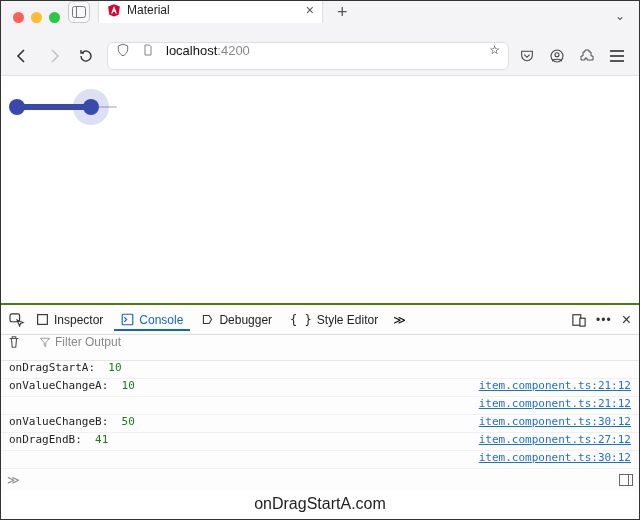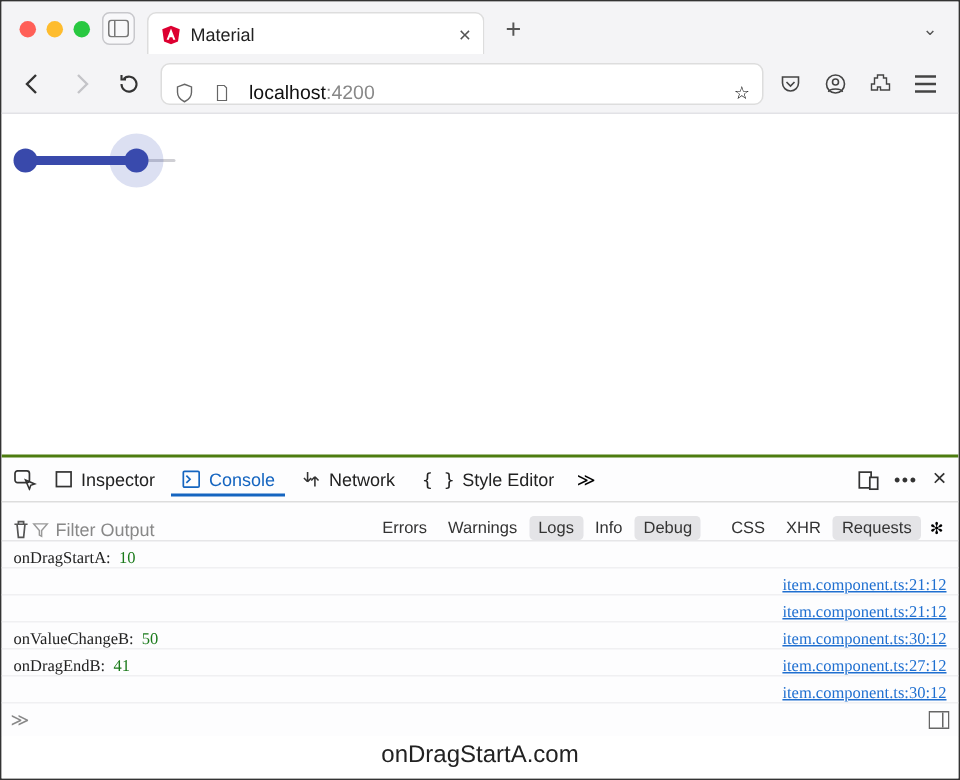--- a/index.html
+++ b/index.html
@@ -1,64 +1,64 @@
 <!DOCTYPE html>
 <html><head>
 <meta charset="utf-8">
 <style>
   * { box-sizing: border-box; margin: 0; padding: 0; }
   html, body { width: 640px; height: 520px; font-family: -apple-system, Helvetica, Arial, sans-serif; font-size: 12px; }
   body { border: 1px solid #333; background: #fff; display: flex; flex-direction: column; }
 
   .chrome-top { background: #f4f4f6; border-bottom: 1px solid #e2e2e6; }
-  .tabbar { display: flex; align-items: center; height: 36px; padding: 14px 8px; gap: 8px; }
+  .tabbar { display: flex; align-items: flex-end; height: 36px; padding: 14px 8px; gap: 8px; }
   .traffic { display: flex; gap: 7px; padding-left: 4px; }
   .dot { width: 11px; height: 11px; border-radius: 50%; }
   .side-btn { width: 22px; height: 22px; display:flex; align-items:center; justify-content:center; border:1px solid #c8c8cc; border-radius:5px; color:#666; background:#f8f8fa;}
   .tab { display:flex; align-items:center; gap:6px; background:#fff; border:1px solid #ddd; border-bottom:none; border-radius:6px 6px 0 0; padding:4px 8px; height:28px; width:225px; margin-top:6px;}
   .tab .favicon { width:14px; height:14px; }
   .tab-title { flex:1; font-size:12px; color:#222; }
   .tab-close { color:#555; font-size:14px; }
   .tab-plus { color:#555; font-size:18px; padding:0 6px; }
   .tab-expand { margin-left:auto; color:#555; padding:0 6px; }
 
   .addrbar { display:flex; align-items:center; gap:10px; height:38px; padding:0 10px; }
   .nav-btn { width:22px; height:22px; display:flex; align-items:center; justify-content:center; color:#444; }
   .nav-btn.disabled { color:#bfbfc4; }
-  .url-box { flex:1; display:flex; align-items:flex-end; gap:12px; background:#fff; border:1px solid #ddd; border-radius:6px; height:28px; padding:0 8px; }
+  .url-box { flex:1; display:flex; align-items:flex-start; gap:12px; background:#fff; border:1px solid #ddd; border-radius:6px; height:28px; padding:0 8px; }
   .url-text { font-size:13px; color:#888; }
   .url-text .host { color:#111; }
   .toolbar-right { display:flex; align-items:center; gap:10px; color:#444; }
   .toolbar-right .ico { width:20px; text-align:center; }
 
   .page { flex: 0 0 auto; background:#fff; padding:6px 10px 0 2px; }
   .slider-wrap { position:relative; width:120px; height:40px; margin-top:6px; }
   .slider-track { position:absolute; left:12px; right:6px; top:18px; height:2px; background:#cfcfd4; border-radius:2px; }
   .slider-fill { position:absolute; left:12px; top:16px; height:6px; background:#3949ab; border-radius:4px; }
   .thumb { position:absolute; width:16px; height:16px; background:#3949ab; border-radius:50%; top:11px; }
   .thumb.halo::before { content:''; position:absolute; left:-10px; top:-10px; width:36px; height:36px; background:rgba(63,81,181,.18); border-radius:50%; }
 
   .gap { flex:1; background:#fff; }
 
   .devtools { border-top:2px solid #4d7c0f; background:#fdfdfe; display:flex; flex-direction:column; }
   .dt-tabs { display:flex; align-items:center; height:30px; padding:0 8px; gap:4px; border-bottom:1px solid #ddd; }
   .dt-tab { display:flex; align-items:center; gap:5px; padding:4px 7px; color:#222; font-size:12px; }
   .dt-tab.active { color:#1565c0; border-bottom:2px solid #1565c0; padding-bottom:2px; }
   .dt-right { margin-left:auto; display:flex; align-items:center; gap:10px; color:#333; }
 
-  .dt-filter { display:flex; align-items:flex-end; height:26px; border-bottom:1px solid #e6e6e8; padding:0 6px; gap:0; }
+  .dt-filter { display:flex; align-items:flex-start; height:26px; border-bottom:1px solid #e6e6e8; padding:0 6px; gap:18px; }
   .filter-input { flex:0 0 auto; width:180px; display:flex; align-items:center; gap:4px; color:#888; }
   .pill-row { margin-left:auto; display:flex; align-items:center; gap:2px; font-size:11px; }
   .pill { padding:2px 6px; border-radius:3px; color:#333; }
   .pill.dark { background:#e4e4e7; }
   .pill-gap { width:10px; }
   .gear { padding:0 4px; }
 
   .console-body { font-family: Menlo, Consolas, monospace; font-size:11px; }
-  .row { display:flex; align-items:flex-end; height:18px; border-bottom:1px solid #f0f0f2; padding:0 8px;font-family:Liberation Serif, serif; }
+  .row { display:flex; align-items:flex-start; height:18px; border-bottom:1px solid #f0f0f2; padding:0 8px; }
   .msg { color:#222; }
   .msg .num { color:#1a7a1a; }
   .src { margin-left:auto; color:#1f6fd0; text-decoration:underline; }
   .prompt-row { display:flex; align-items:center; height:22px; padding:0 6px; color:#888; }
   .prompt-row .right-ico { margin-left:auto; }
 
   .footer { text-align:center; font-size:16px; color:#222; padding:4px 0 6px; background:#fff; }
 
   svg { display:block; }
 </style>
@@ -174,23 +174,23 @@
       </div>
     <div class="dt-tab active">
         <svg width="13" height="13" viewBox="0 0 16 16">
           <rect x="1.5" y="1.5" width="13" height="13" rx="1" fill="none" stroke="#1565c0" stroke-width="1.4"></rect>
           <path d="M4 5l3 3-3 3" fill="none" stroke="#1565c0" stroke-width="1.4"></path>
         </svg>
         <span>Console</span>
       </div>
     <div class="dt-tab">
         <svg width="13" height="13" viewBox="0 0 16 16">
-          <path d="M5 2v8m0 0l-3-3m3 3l3-3M11 14V6m0 0l-3 3m3-3l3 3" fill="none" stroke="#333" stroke-width="1.3"></path>
-        </svg>
-        <span>Network</span>
+          <path d="M3 3h7l3 5-3 5H3z" fill="none" stroke="#333" stroke-width="1.3"></path>
+        </svg>
+        <span>Debugger</span>
       </div>
     <div class="dt-tab">
         <span style="font-family:monospace">{ }</span>
         <span>Style Editor</span>
       </div>
     <span style="padding:0 4px">≫</span>
     <div class="dt-right">
       <span>
           <svg width="14" height="14" viewBox="0 0 16 16">
             <rect x="1" y="2" width="9" height="12" fill="none" stroke="#333" stroke-width="1.3"></rect>
@@ -207,39 +207,28 @@
         <svg width="14" height="14" viewBox="0 0 16 16">
           <path d="M3 4h10M6 4V2h4v2M5 4l1 10h4l1-10" fill="none" stroke="#555" stroke-width="1.3"></path>
         </svg>
       </span>
     <div class="filter-input">
       <svg width="12" height="12" viewBox="0 0 16 16">
           <path d="M2 3h12L9 9v5l-2-1V9z" fill="none" stroke="#999" stroke-width="1.3"></path>
         </svg>
       <span>Filter Output</span>
     </div>
-    <div class="pill-row">
-      <span class="pill">Errors</span>
-      <span class="pill">Warnings</span>
-      <span class="pill dark">Logs</span>
-      <span class="pill">Info</span>
-      <span class="pill dark">Debug</span>
-      <span class="pill-gap"></span>
-      <span class="pill">CSS</span>
-      <span class="pill">XHR</span>
-      <span class="pill dark">Requests</span>
-      <span class="gear">✻</span>
-    </div>
   </div>
 
   <div class="console-body" id="console-body">
       <div class="row">
         <span class="msg">onDragStartA: &nbsp;<span class="num">10</span></span>
       </div>
       <div class="row">
+        <span class="msg">onValueChangeA: &nbsp;<span class="num">10</span></span>
         <a class="src">item.component.ts:21:12</a>
       </div>
       <div class="row">
         <a class="src">item.component.ts:21:12</a>
       </div>
       <div class="row">
         <span class="msg">onValueChangeB: &nbsp;<span class="num">50</span></span>
         <a class="src">item.component.ts:30:12</a>
       </div>
       <div class="row">

